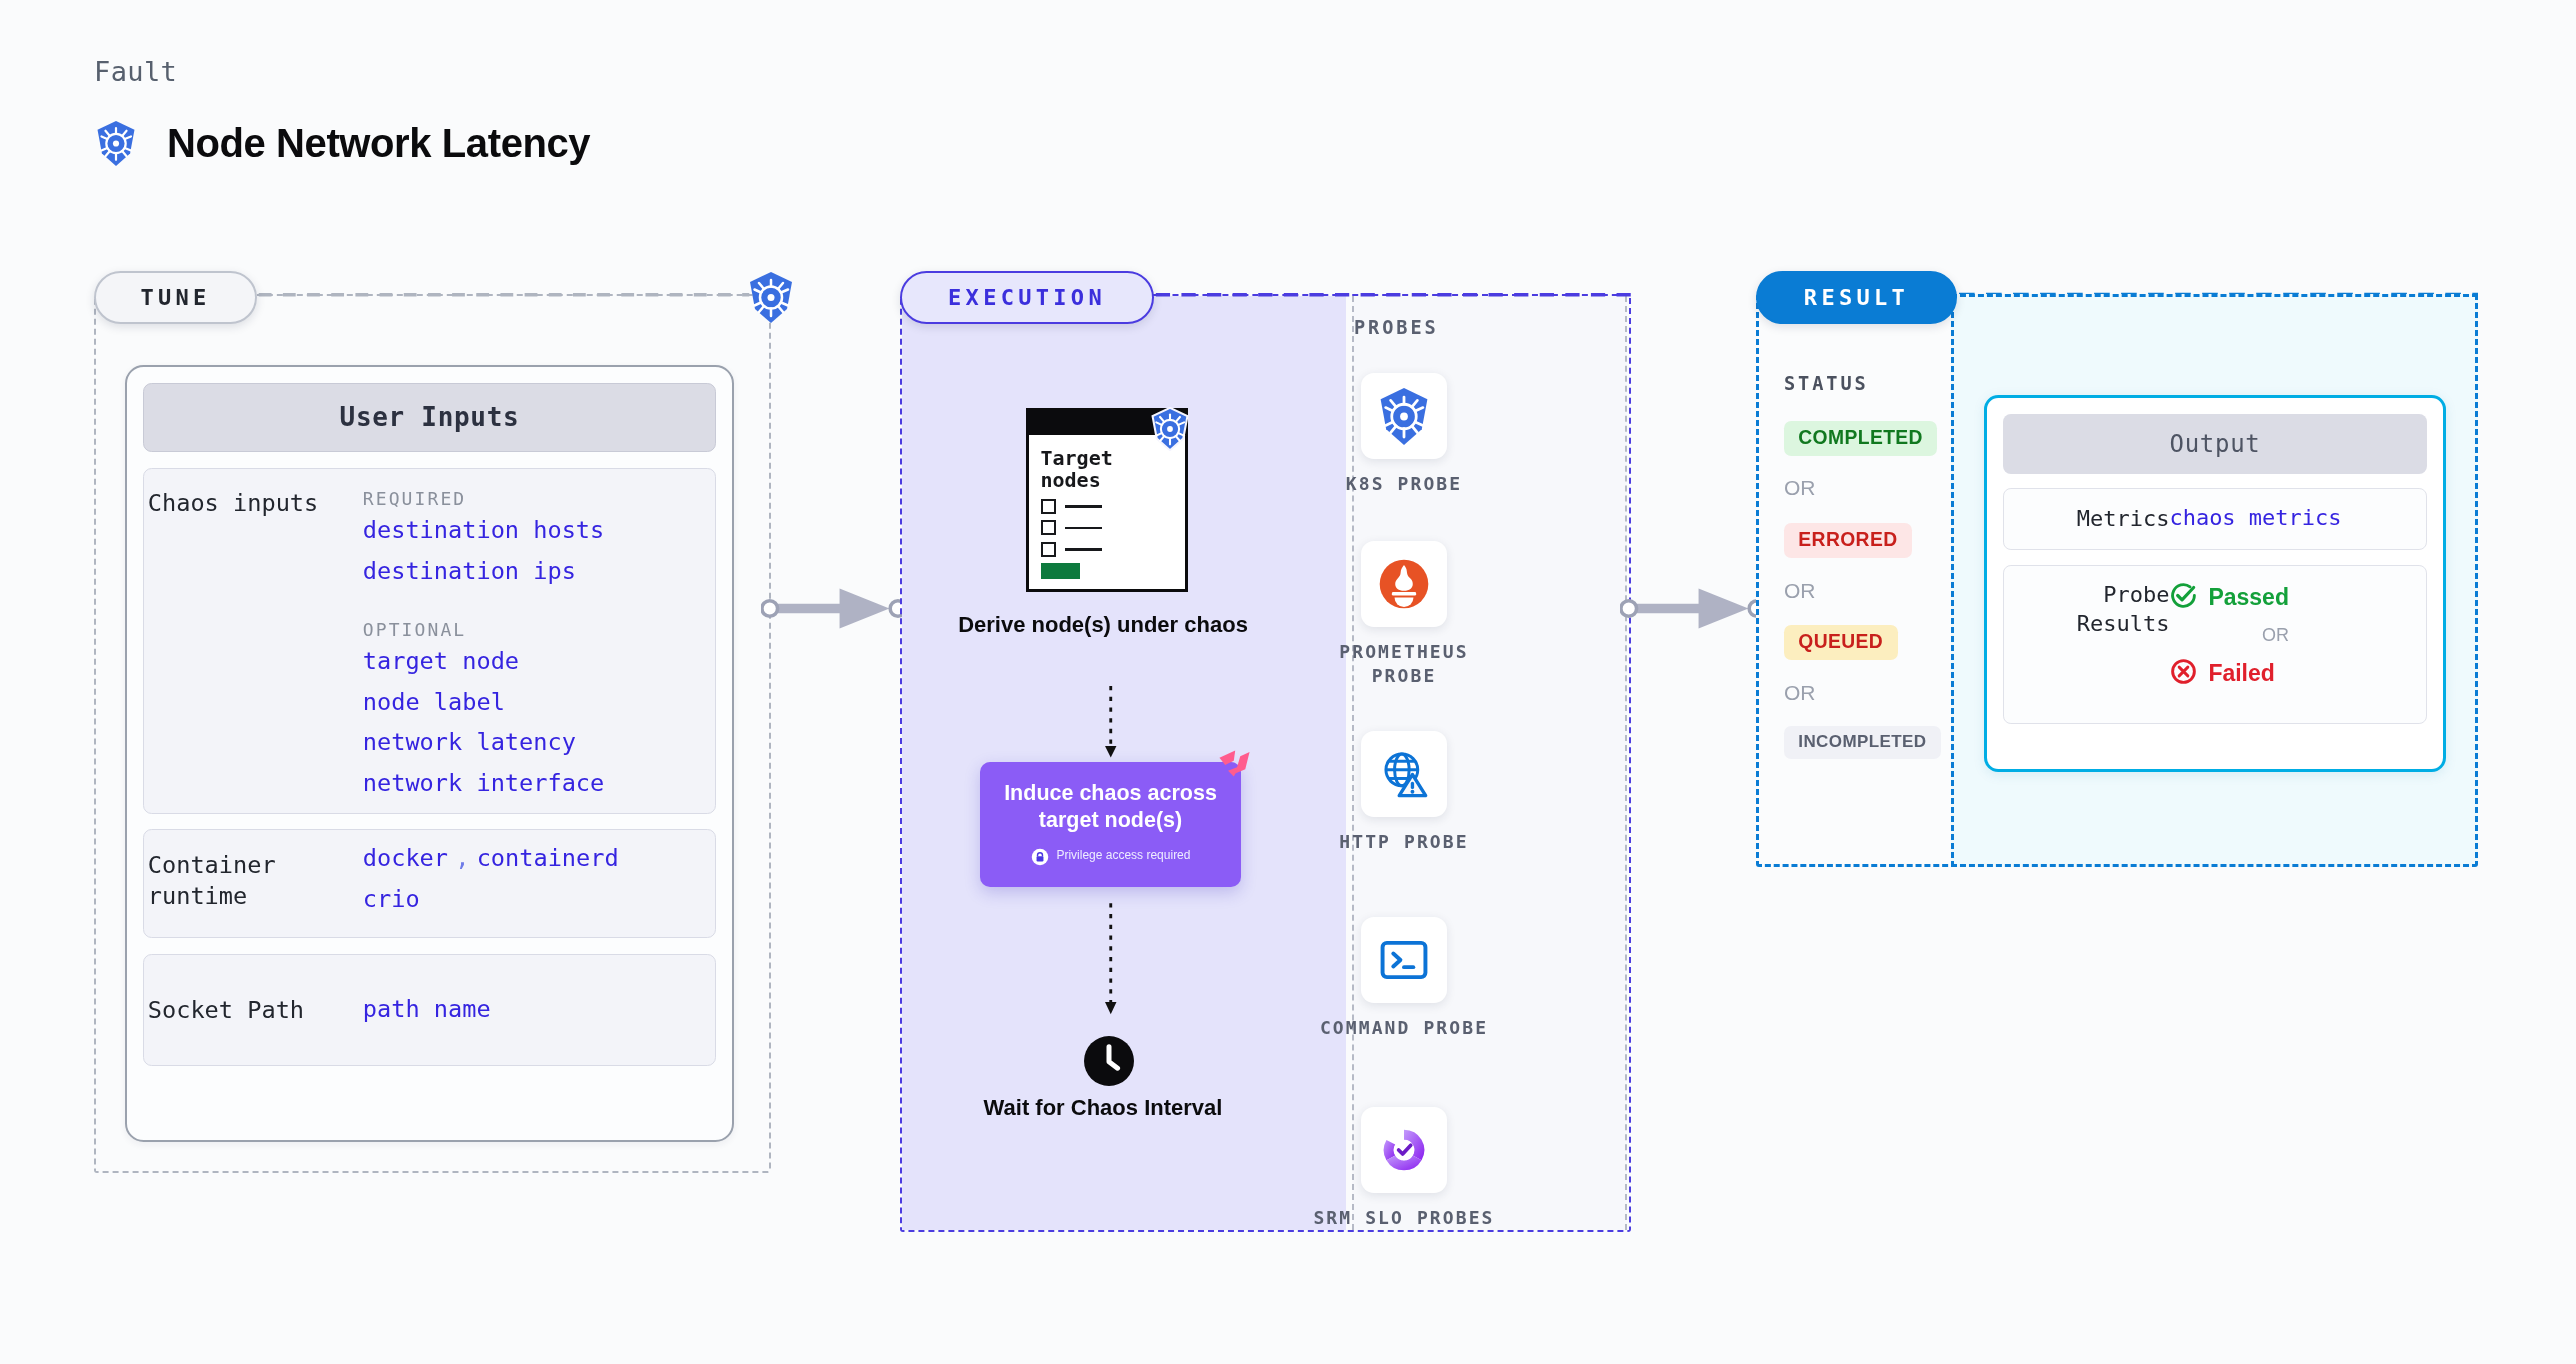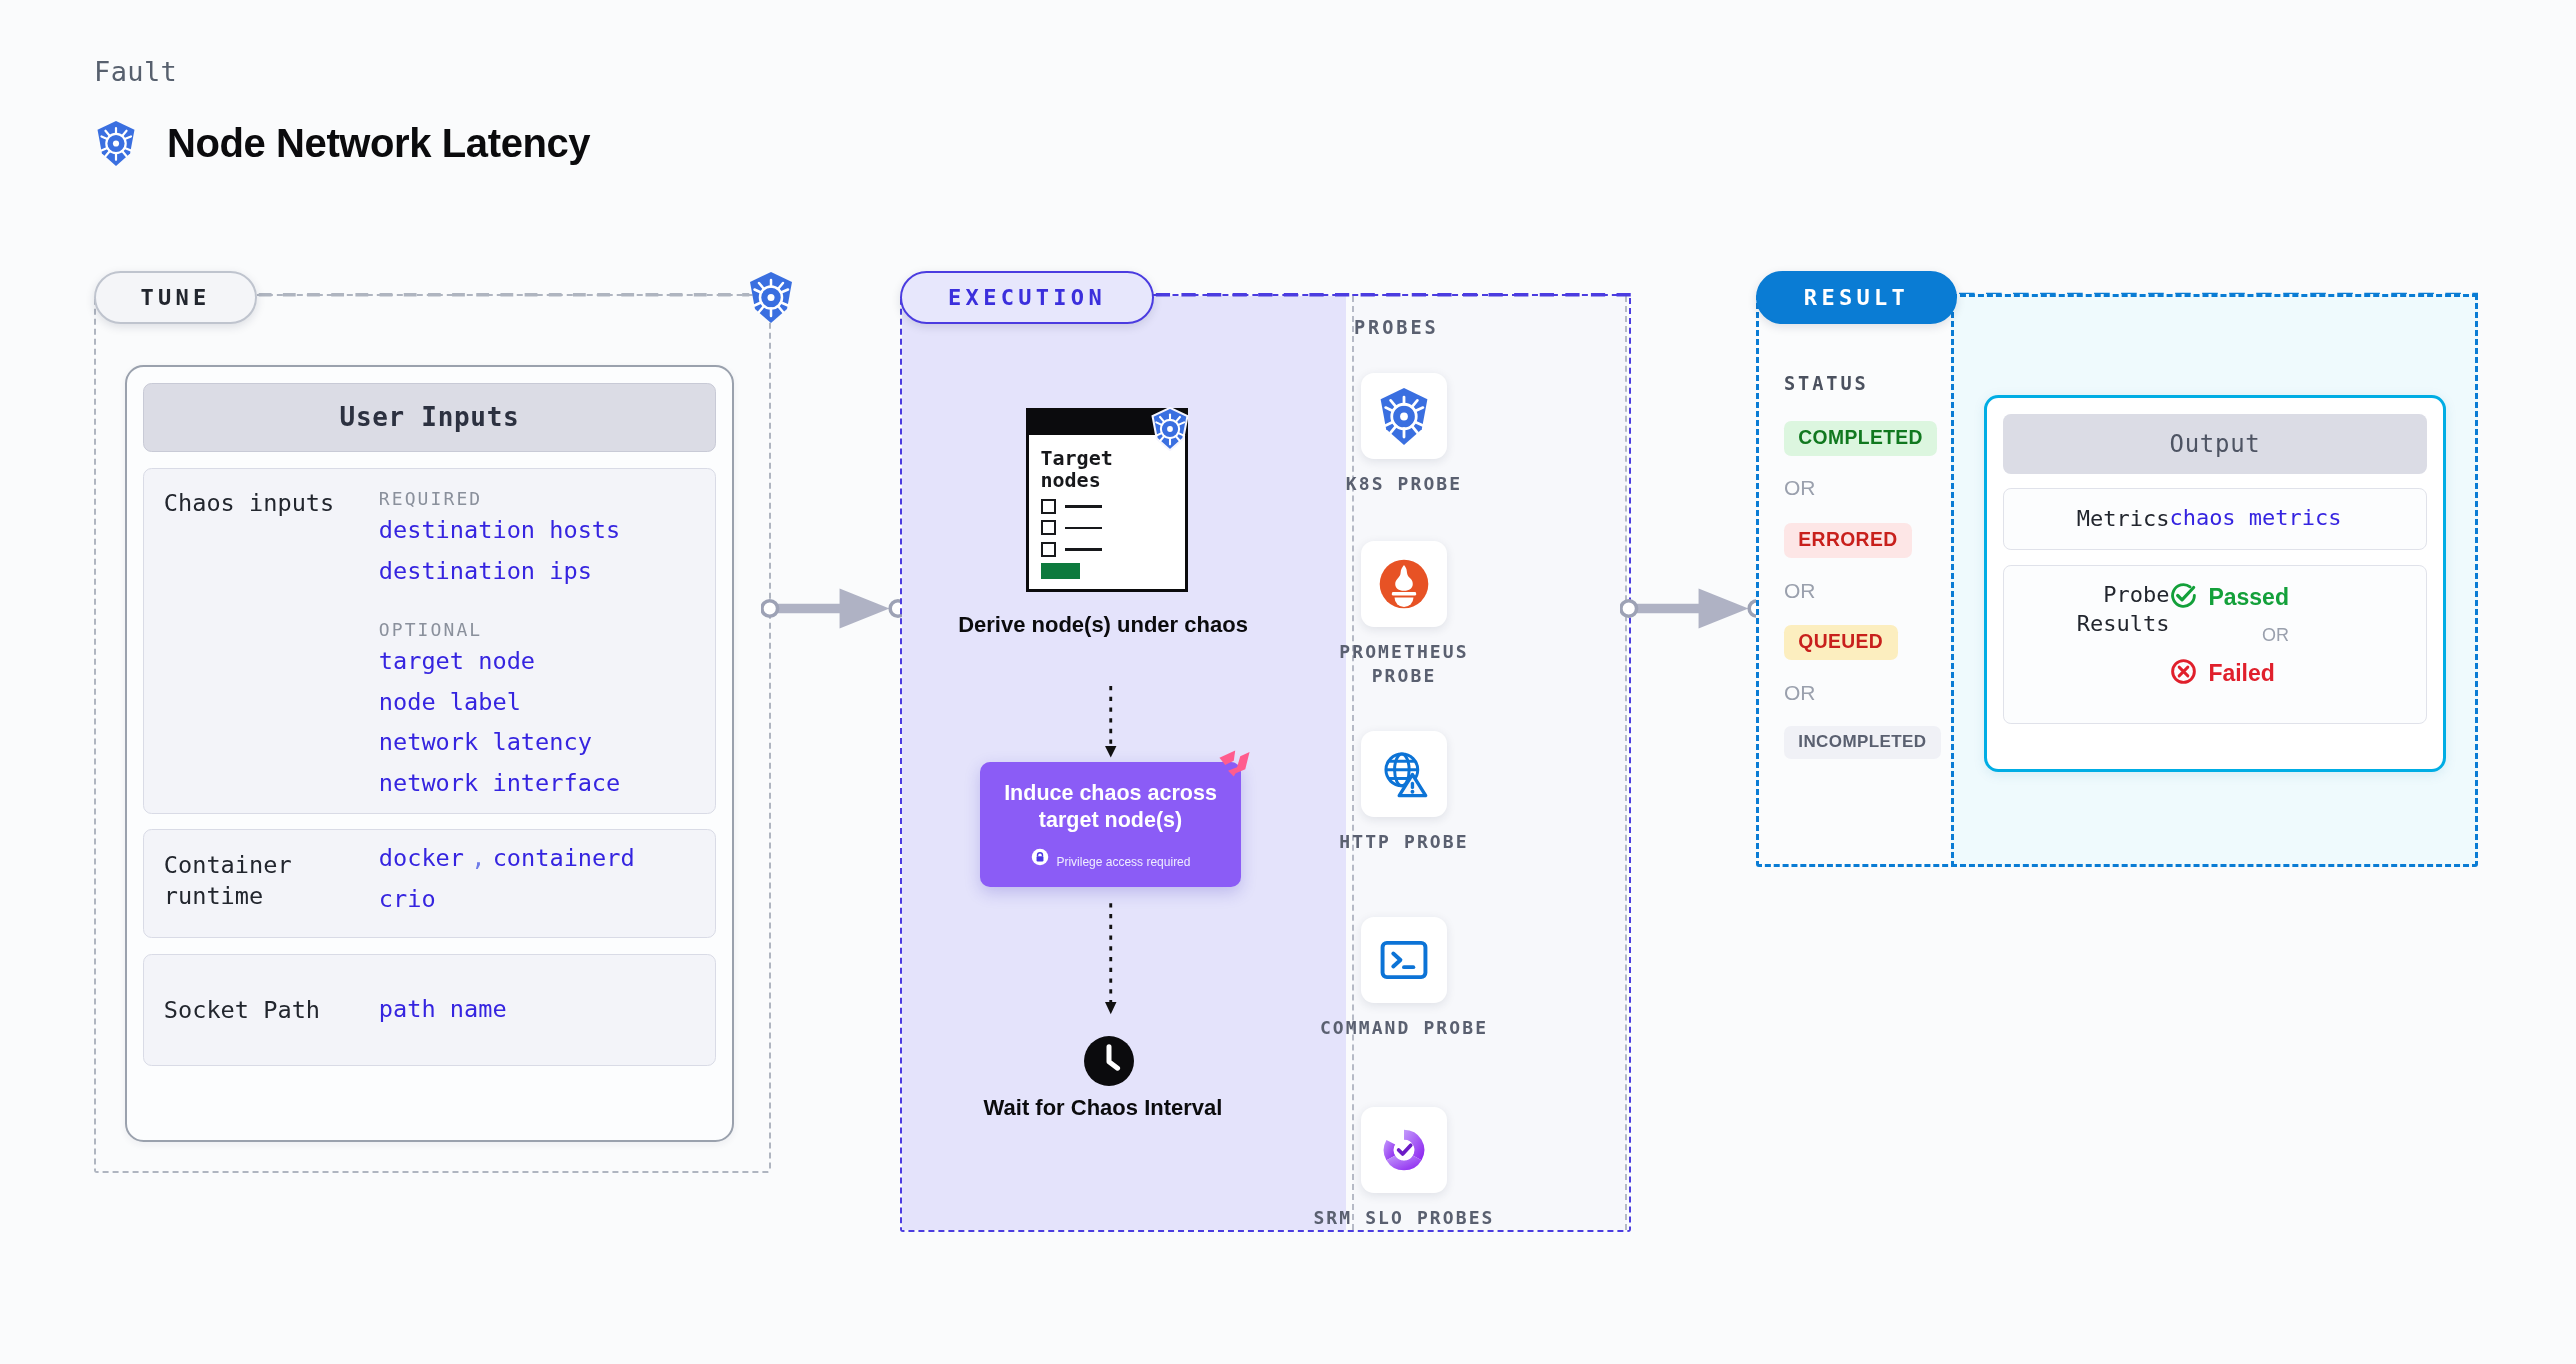--- a/index.html
+++ b/index.html
@@ -67,21 +67,21 @@
     box-shadow: 0 2.1px 7.2px rgba(30,40,70,.06);
   }
   .card-header {
     height: 69px; background: #DBDCE5; border: 1.1px solid #C8CAD6; border-radius: 8.6px;
     display: flex; align-items: center; justify-content: center;
     font-family: "DejaVu Sans Mono", monospace;
     font-size: 26px; font-weight: bold; color: #2C3140; letter-spacing: 0.7px;
   }
   .field-block {
     margin-top: 15.8px; background: #F3F4F9; border: 1.1px solid #D9DBE6; border-radius: 8.6px;
-    padding: 17px 20px; display: flex;
+    padding: 17px 4px; display: flex;
   }
   .field-label {
     width: 215px; flex: none;
     font-family: "DejaVu Sans Mono", monospace;
     font-size: 23.6px; color: #22262E; line-height: 1.28; padding-top: 2.9px;
   }
   .field-values { flex: 1; display: flex; flex-direction: column; }
   .sublabel {
     font-family: "DejaVu Sans Mono", monospace;
     font-size: 18px; color: #8A909C; letter-spacing: 2.1px; margin: 2.9px 0 10px 0;
@@ -148,21 +148,21 @@
   .chaos-box {
     position: absolute; left: 980px; top: 762px; width: 261px; height: 125px;
     background: #8b5cf6; border-radius: 10px;
     display: flex; flex-direction: column; align-items: center; justify-content: center;
     box-shadow: 0 5.7px 15.8px rgba(60,45,190,.22);
   }
   .chaos-title {
     font-family: "Liberation Sans", sans-serif;
     font-size: 21.5px; font-weight: bold; color: #FFFFFF; text-align: center; line-height: 1.25;
   }
-  .chaos-sub-row { display: flex; align-items: flex-end; gap: 7.9px; margin-top: 14.3px; }
+  .chaos-sub-row { display: flex; align-items: flex-start; gap: 7.9px; margin-top: 14.3px; }
   .chaos-sub {
     font-family: "Liberation Sans", sans-serif;
     font-size: 12px; color: #EFEEFF;
   }
   .harness-mark { position: absolute; left: 1218px; top: 749px; z-index: 5; }
 
   .clock-wrap { position: absolute; left: 1084px; top: 1036px; }
   .wait-caption {
     position: absolute; left: 938px; top: 1095px; width: 330px; text-align: center;
     font-family: "Liberation Sans", sans-serif;

